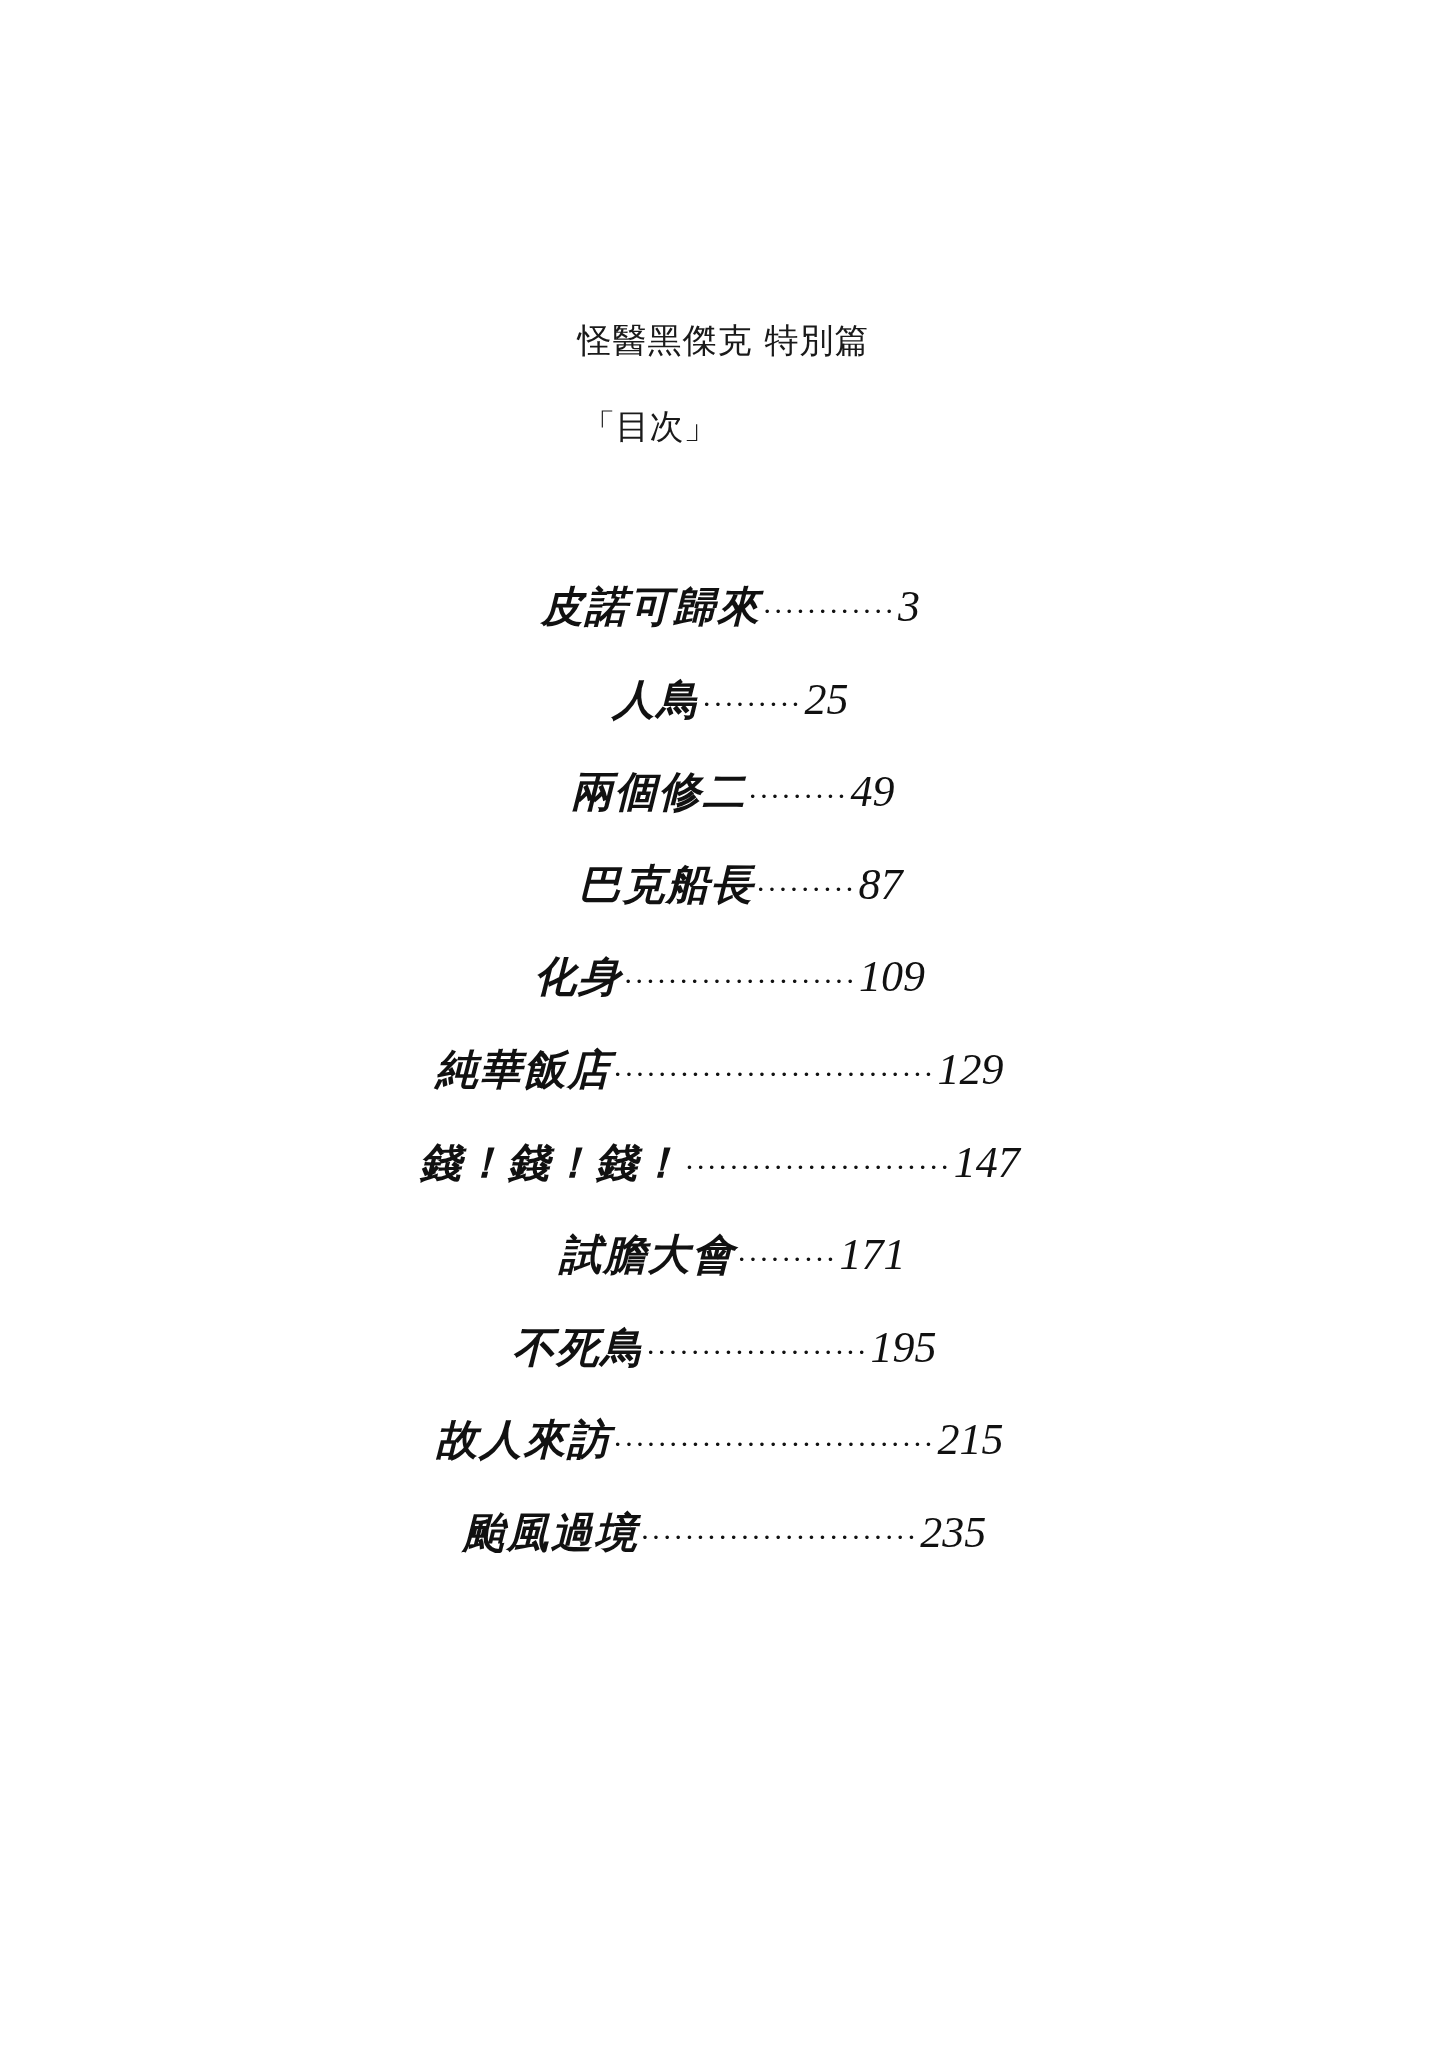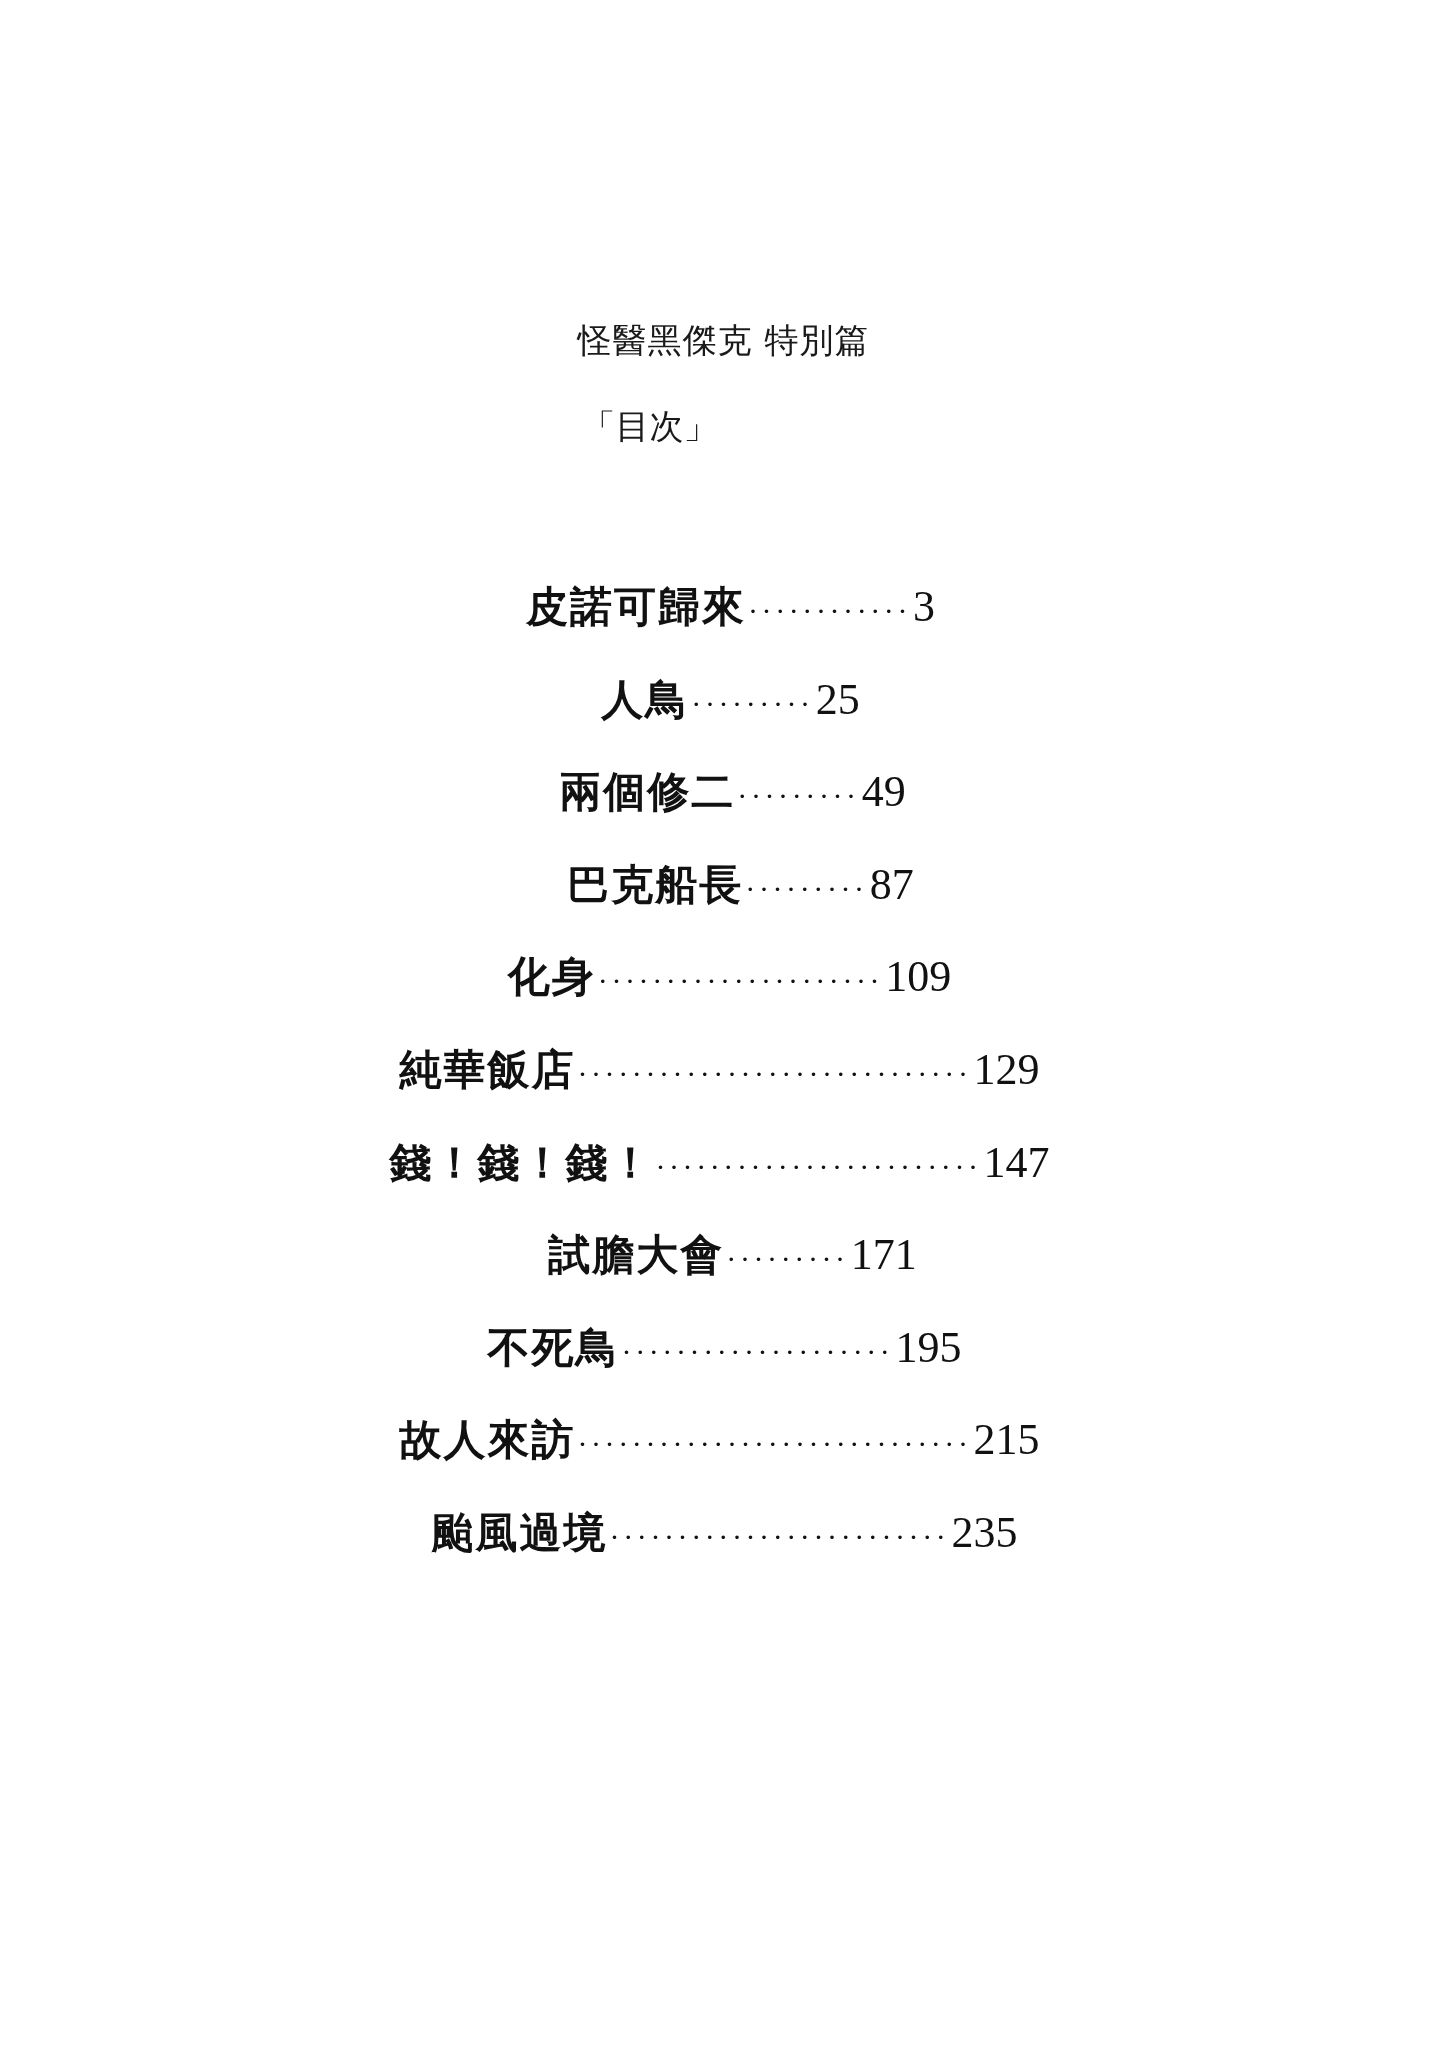--- a/index.html
+++ b/index.html
@@ -56,20 +56,21 @@
       list-style: none;
     }
     .toc-entry {
       height: 92.6px;
       display: flex;
       justify-content: center;
       align-items: flex-start;
       font-family: "Liberation Serif", "DejaVu Serif", serif;
       color: #111111;
       white-space: nowrap;
+      font-style: italic;
     }
     .toc-entry .inner {
       display: inline-flex;
       align-items: baseline;
       cursor: pointer;
     }
     .toc-title {
       font-family: "DejaVu Serif", "Liberation Serif", serif;
       font-weight: bold;
       font-size: 42px;

